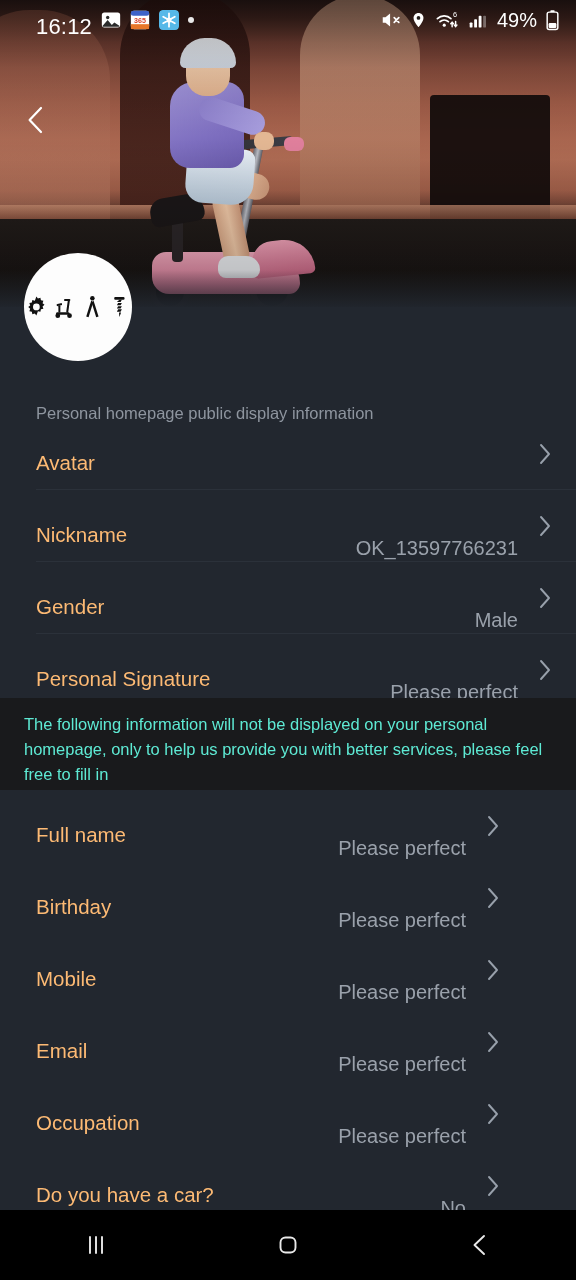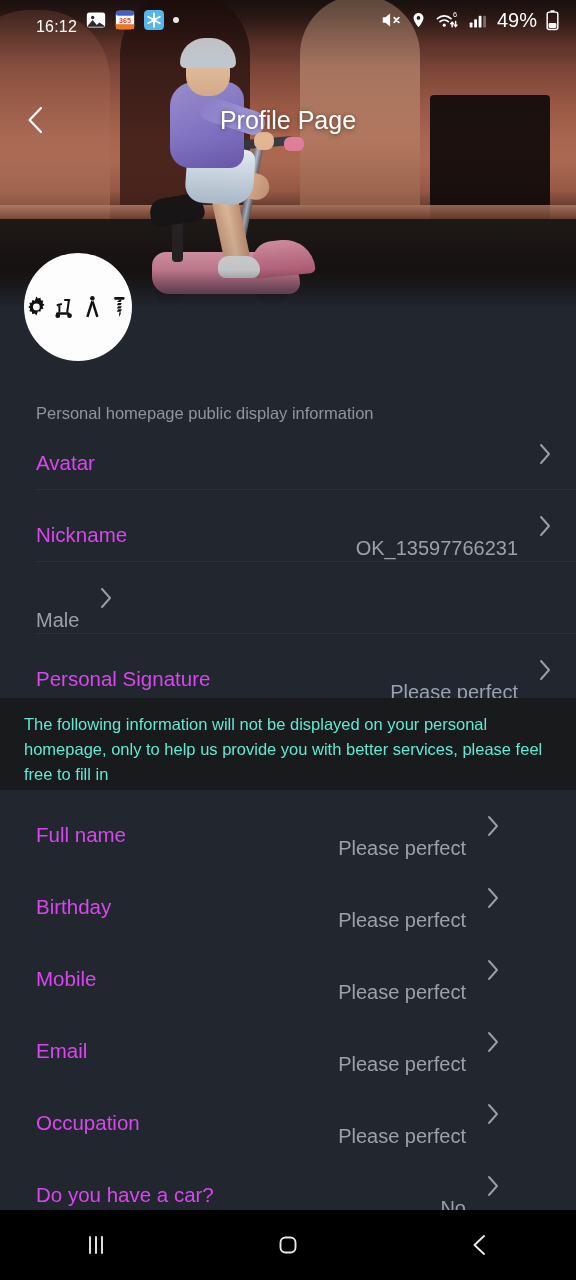--- a/index.html
+++ b/index.html
@@ -133,21 +133,21 @@
     background:linear-gradient(180deg, rgba(0,0,0,.42) 0%, rgba(0,0,0,.05) 22%, rgba(0,0,0,0) 45%, rgba(0,0,0,.18) 88%, rgba(34,39,47,.92) 100%);
   }
 
   
   .statusbar {
     position:absolute; top:0; left:0; width:576px; height:40px;
     display:flex; align-items:center; justify-content:space-between;
     padding:0 16px 0 36px; color:#fff;
   }
   .sb-left { display:flex; align-items:center; gap:9px; }
-  .sb-time { font-size:16px; letter-spacing:.2px;margin-top:14px; }
+  .sb-time { font-size:22px; letter-spacing:.2px;margin-top:14px; }
   .sb-right { display:flex; align-items:center; gap:8px; }
   .sb-pct { font-size:20px; }
   .appicon { width:20px; height:20px; border-radius:4px; display:block; }
   .dot { width:6px; height:6px; border-radius:50%; background:#e8e8e8; }
 
   
   .titlebar {
     position:absolute; top:96px; left:0; width:576px; height:48px;
     display:flex; align-items:center;
   }
@@ -177,21 +177,21 @@
     color:#8e959f; font-size:16.5px;
   }
 
   
   .list-public { position:absolute; top:418px; left:0; width:576px; }
   .row {
     position:relative; height:72px;
     display:flex; align-items:center;
     padding:0 24px 0 36px;
   }
-  .row .label { color:#d946ef; font-size:20.5px; flex:1 1 auto;margin-top:17px; }
+  .row .label { color:#fdba74; font-size:20.5px; flex:1 1 auto;margin-top:17px; }
   .row .value { color:#9aa1ab; font-size:20px; margin-right:14px; white-space:nowrap;margin-top:44px; }
   .row .chev { width:20px; display:flex; align-items:center; justify-content:flex-end; }
   .row.div::after {
     content:""; position:absolute; left:36px; right:0; bottom:0;
     height:1px; background:#2b313a;
   }
 
   
   .notice {
     position:absolute; top:698px; left:0; width:576px; height:92px;
@@ -320,21 +320,20 @@
       </svg>
     </div>
   </div>
 
   <div class="titlebar">
     <div class="back-chevron">
       <svg width="24" height="30" viewBox="0 0 24 30">
         <path d="M17 3L5.6 15 17 27" fill="none" stroke="#ffffff" stroke-width="2.2" stroke-linecap="round" stroke-linejoin="round"></path>
       </svg>
     </div>
-    <div class="page-title">Profile Page</div>
   </div>
 
   <div class="avatar-wrap">
     <svg width="26" height="26" viewBox="0 0 24 24">
       <path d="M12 1.8l1.5 1.9 2.4-.7.5 2.4 2.4.6-.8 2.3 1.9 1.5-1.9 1.6.8 2.3-2.4.6-.5 2.4-2.4-.7L12 20.2l-1.5-1.9-2.4.7-.5-2.4-2.4-.6.8-2.3L4.1 12l1.9-1.5-.8-2.3 2.4-.6.5-2.4 2.4.7z" fill="#111111"></path>
       <circle cx="12" cy="11.9" r="3.3" fill="#fdfdfd"></circle>
     </svg>
     <svg width="26" height="26" viewBox="0 0 24 24">
       <g fill="#111111">
         <rect x="4" y="17" width="13" height="2.6" rx="1.2"></rect>
@@ -379,20 +378,21 @@
       <span class="label">Nickname</span>
       <span class="value">OK_13597766231</span>
       <span class="chev">
         <svg width="14" height="24" viewBox="0 0 14 24">
             <path d="M3 3l8 9-8 9" fill="none" stroke="#98a0ab" stroke-width="1.9" stroke-linecap="round" stroke-linejoin="round"></path>
           </svg>
       </span>
     </div>
 
     <div class="row div">
+      <span class="label">Gender</span>
       <span class="value">Male</span>
       <span class="chev">
         <svg width="14" height="24" viewBox="0 0 14 24">
             <path d="M3 3l8 9-8 9" fill="none" stroke="#98a0ab" stroke-width="1.9" stroke-linecap="round" stroke-linejoin="round"></path>
           </svg>
       </span>
     </div>
 
     <div class="row">
       <span class="label">Personal Signature</span>

